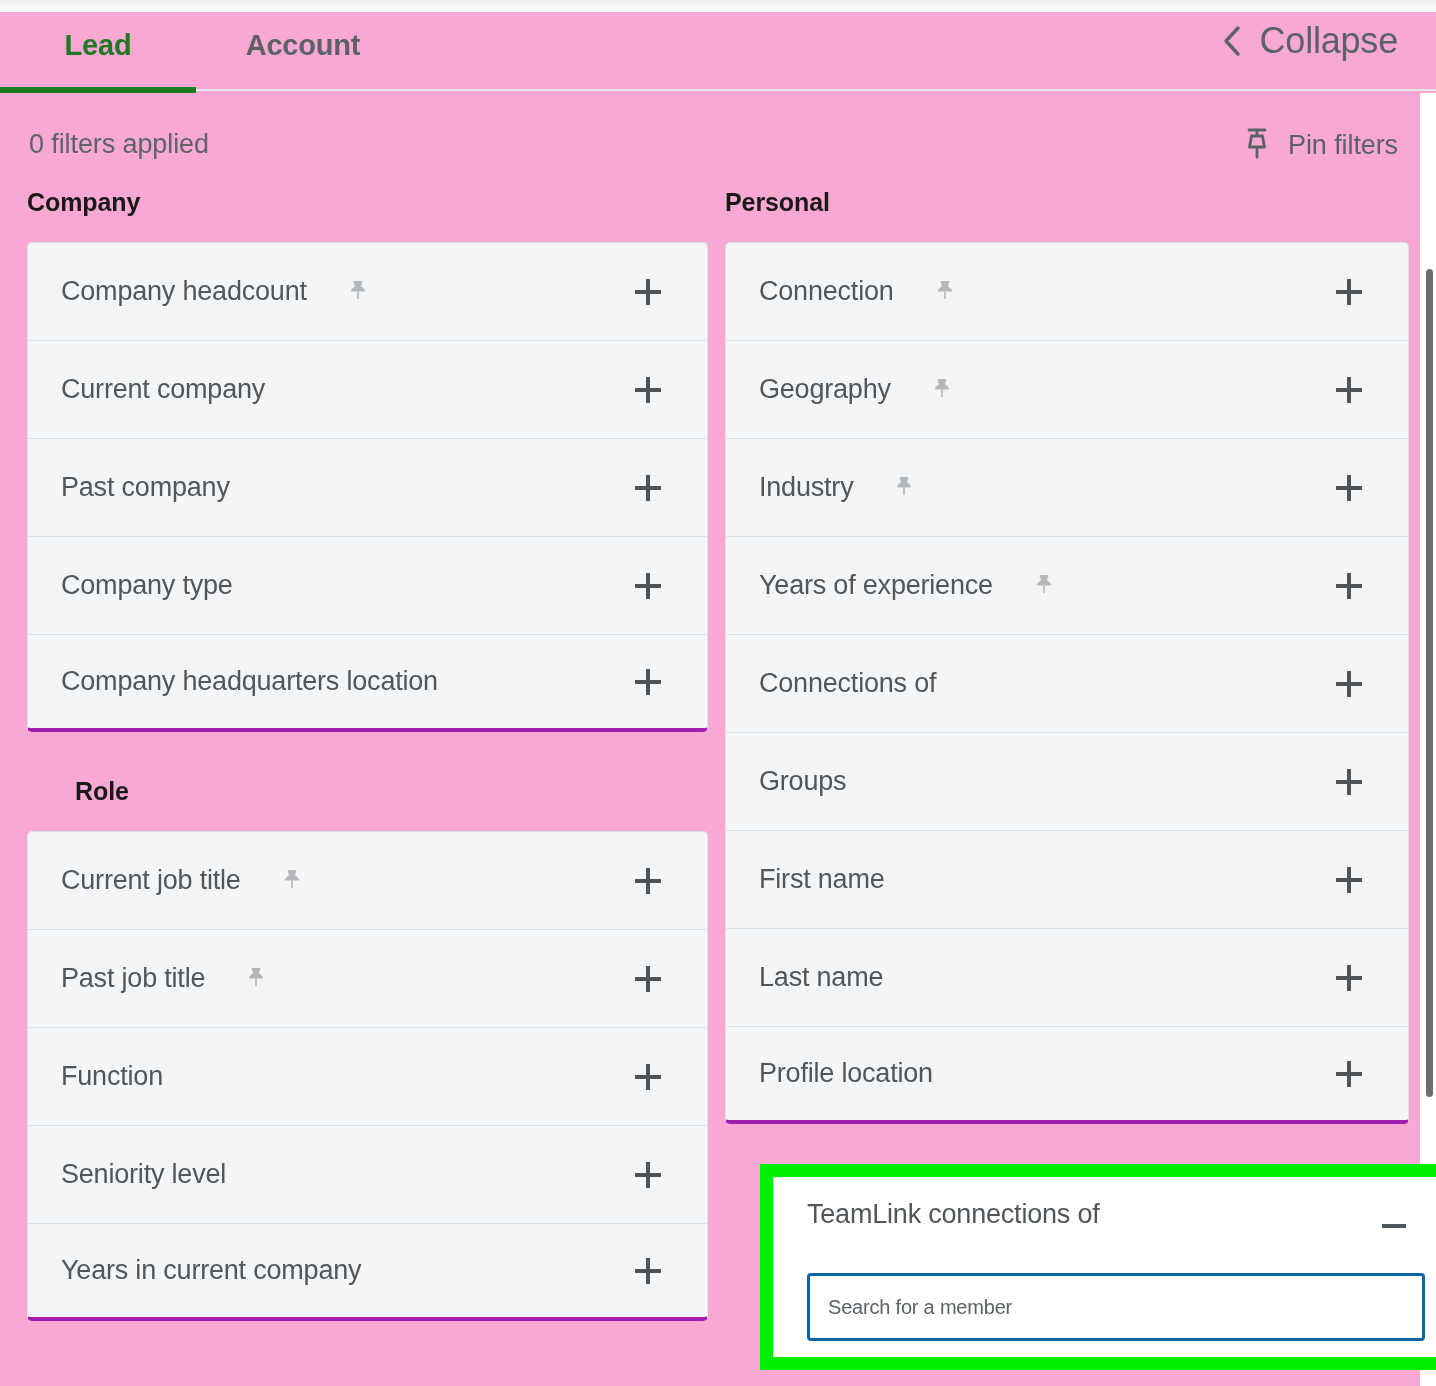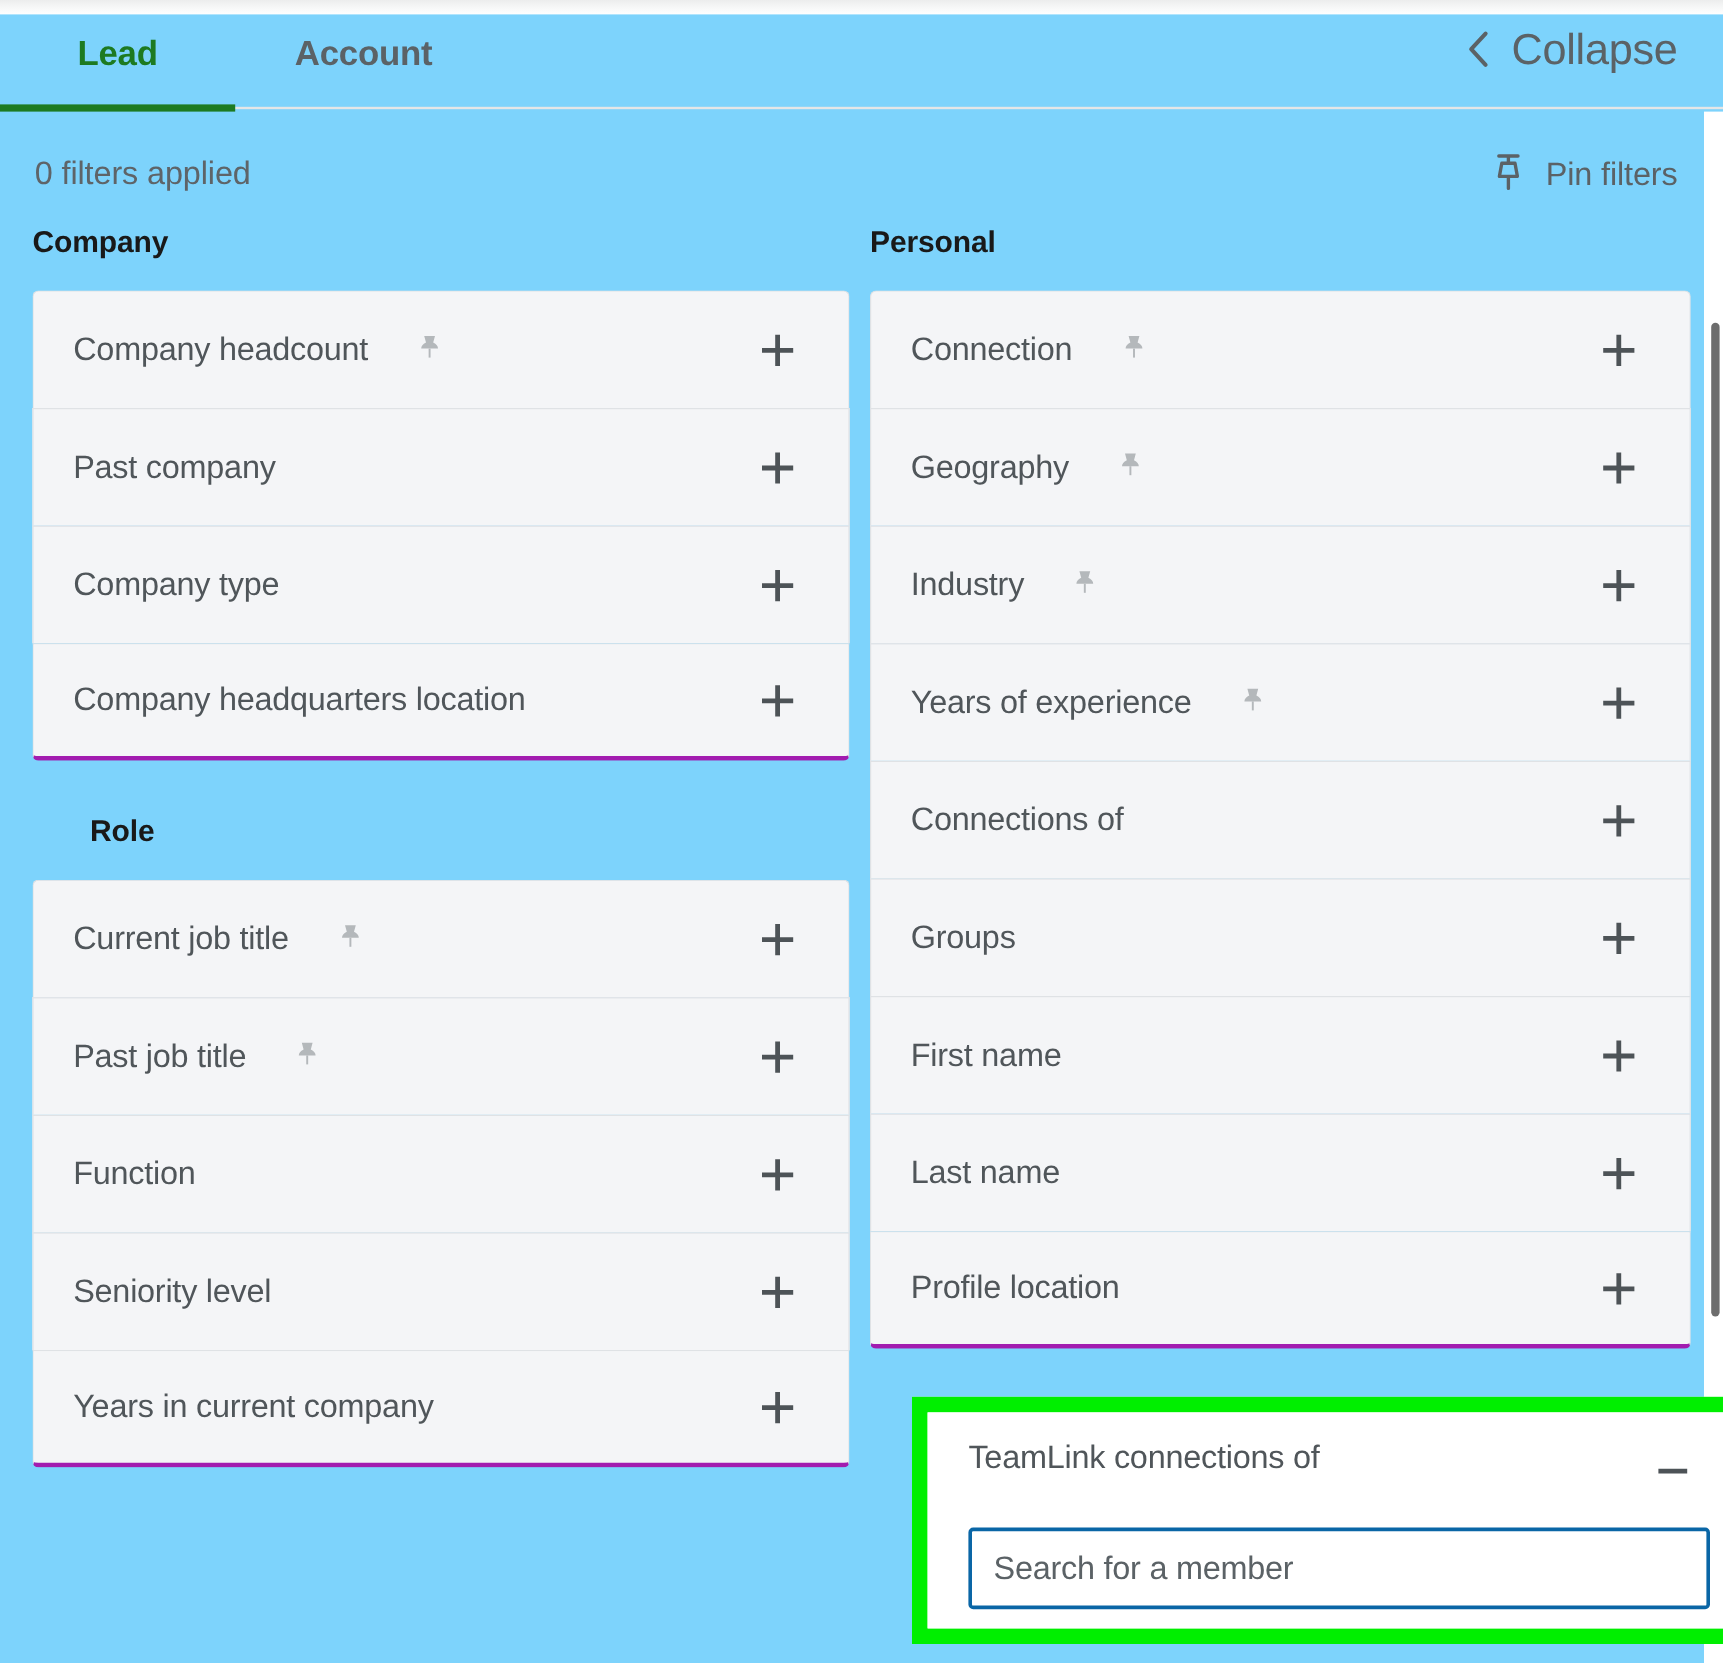--- a/index.html
+++ b/index.html
@@ -9,21 +9,21 @@
     height: 1386px;
     background: #ffffff;
     font-family: "Liberation Sans", sans-serif;
     overflow: hidden;
   }
 
   #root {
     position: relative;
     width: 1436px;
     height: 1386px;
-    background: #7dd3fc;
+    background: #f9a8d4;
     overflow: hidden;
   }
 
   
   .top-shade {
     position: absolute;
     top: 0; left: 0;
     width: 1436px;
     height: 12px;
     background: linear-gradient(to bottom, #eceded 0%, #f7f8f8 55%, #ffffff 100%);
@@ -233,21 +233,21 @@
     display: flex;
     align-items: center;
     padding-left: 18px;
   }
   .member-input input {
     width: 100%;
     border: none;
     outline: none;
     background: transparent;
     font-family: "Liberation Sans", sans-serif;
-    font-size: 27px;
+    font-size: 20px;
     color: #50565a;
     letter-spacing: -0.2px;
   }
   .member-input input::placeholder { color: #5b6266; opacity: 1; }
 
   
   .scrollbar-track {
     position: absolute;
     right: 0;
     top: 93px;
@@ -321,20 +321,28 @@
               <rect x="9.2" y="12.5" width="1.6" height="7.5" fill="#b4b8bb"></rect>
             </svg>
           </span>
           <span class="plus">
             <svg width="32" height="32" viewBox="0 0 32 32">
               <path d="M16 3 V29 M3 16 H29" stroke="#4d5357" stroke-width="4" stroke-linecap="butt"></path>
             </svg>
           </span>
         </div>
 
+        <div class="filter-row">
+          <span class="name">Current company</span>
+          <span class="plus">
+            <svg width="32" height="32" viewBox="0 0 32 32">
+              <path d="M16 3 V29 M3 16 H29" stroke="#4d5357" stroke-width="4"></path>
+            </svg>
+          </span>
+        </div>
 
         <div class="filter-row">
           <span class="name">Past company</span>
           <span class="plus">
             <svg width="32" height="32" viewBox="0 0 32 32">
               <path d="M16 3 V29 M3 16 H29" stroke="#4d5357" stroke-width="4"></path>
             </svg>
           </span>
         </div>
 

